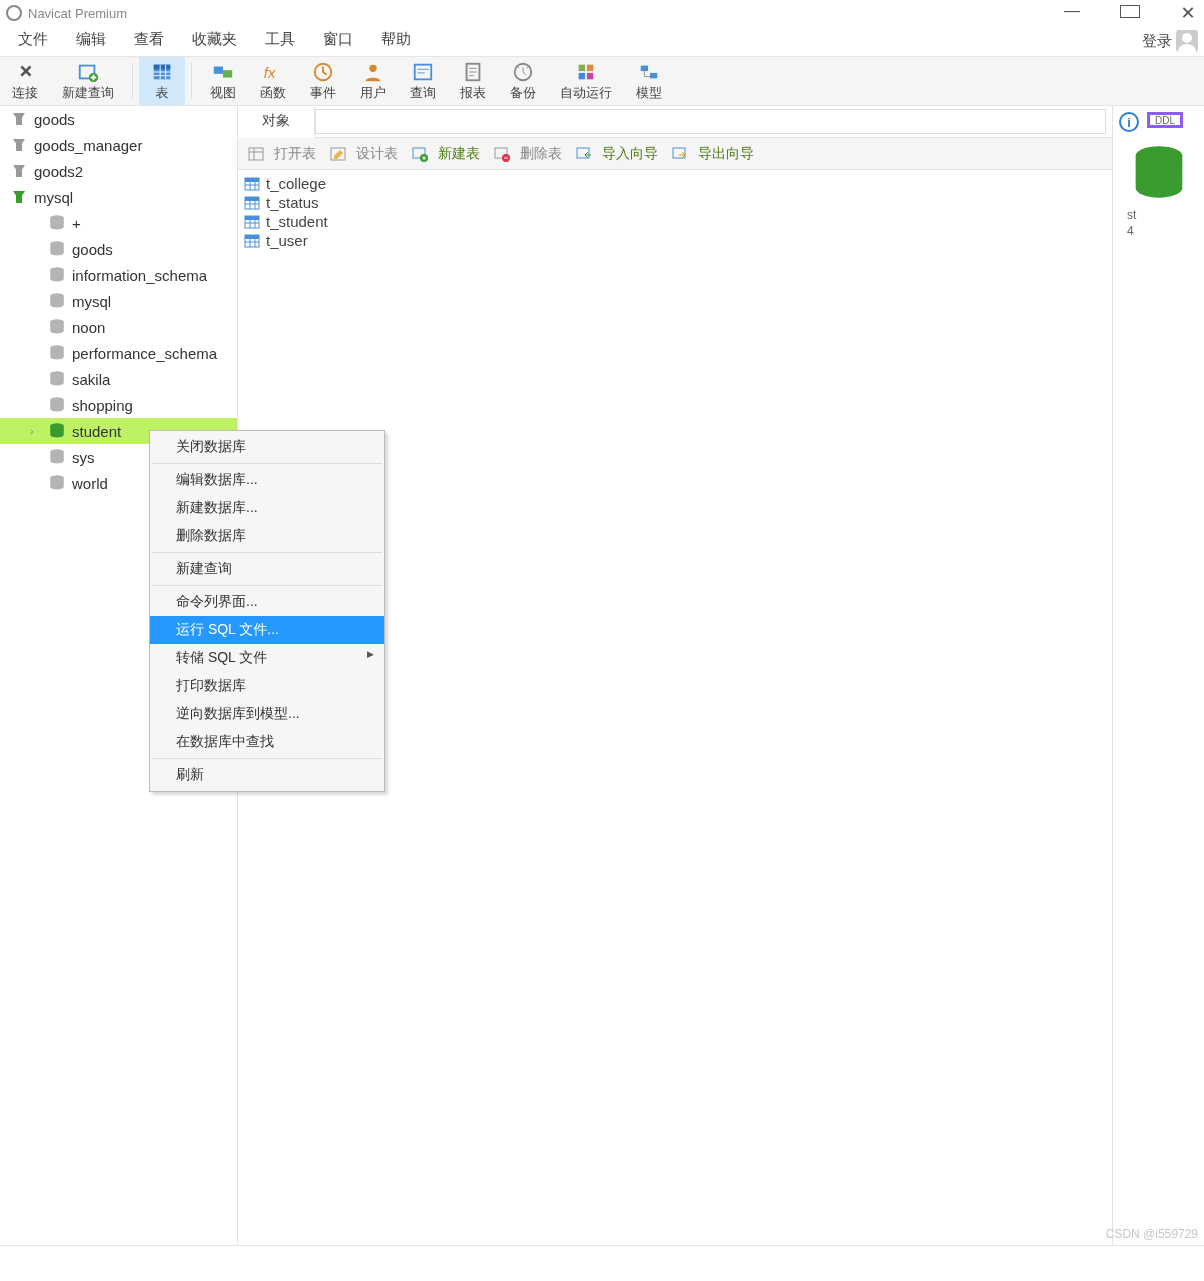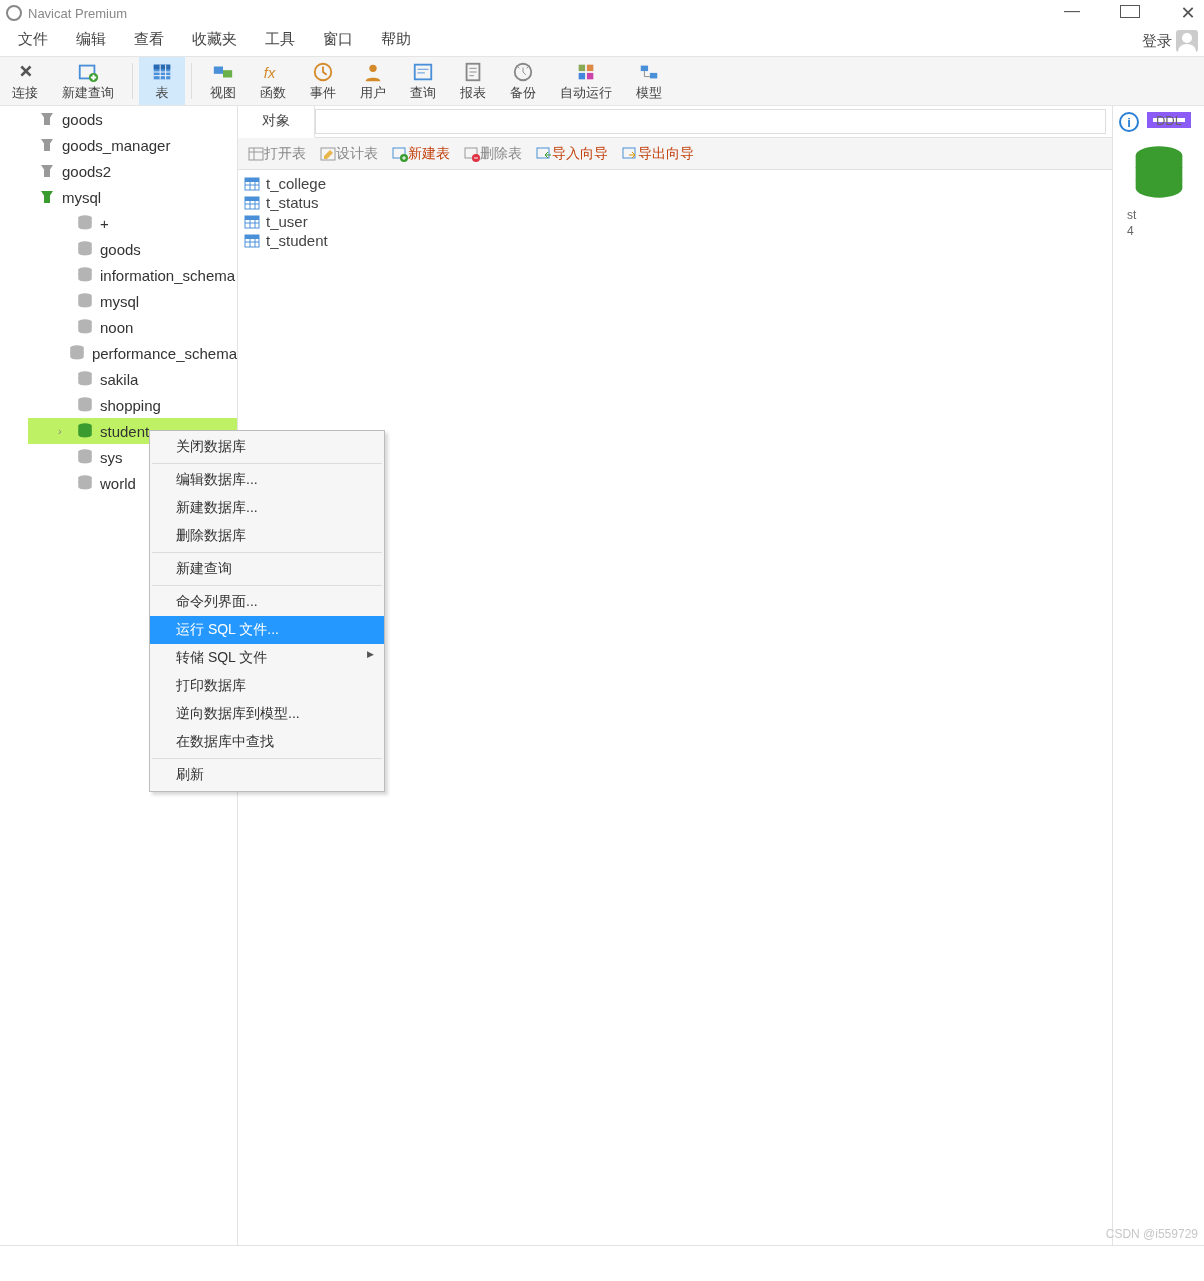--- a/index.html
+++ b/index.html
@@ -70,21 +70,20 @@
     position: absolute;
     top: 106px; left:0; right:0; bottom:36px;
     display: flex;
   }
   .sidebar {
     width: 238px;
     border-right: 1px solid #e2e2e2;
     background:#fff;
     overflow:auto;
     font-size:15px;
-    padding-left:28px;
   }
   .tree-item {
     display:flex; align-items:center;
     height: 26px;
     padding-left: 10px;
     cursor: default;
     gap:6px;
   }
   .tree-item.sel { background:#bef264; }
   .tree-item .arrow { width:12px; color:#888; font-size:11px;}
@@ -96,31 +95,31 @@
   .db-ico { width:18px; height:18px; }
   .db-gray svg{fill:#b4b4b4;}
   .db-green svg{fill:#3a9b2e;}
   
   .content { flex:1; display:flex; flex-direction:column; }
   .tabbar { height:32px; display:flex; align-items:stretch; border-bottom:1px solid #e2e2e2;}
   .tab { padding: 6px 24px; border-right:1px solid #e2e2e2; font-size:14px; color:#444; background:#fafafa;}
   .tab.active{ background:#fff; border-bottom:1px solid #fff; margin-bottom:-1px;}
   .addrbar { flex:1; border:1px solid #ddd; margin:3px 6px 3px 0; background:#fff;}
   .subtoolbar { height:32px; background:#f5f5f5; display:flex; align-items:center; gap:14px; padding:0 10px; font-size:14px; color:#888; border-bottom:1px solid #e2e2e2;}
-  .subbtn { display:flex; align-items:center; gap:0; color:#888;}
-  .subbtn.active{ color:#c2410c; }
+  .subbtn { display:flex; align-items:center; gap:10px; color:#888;}
+  .subbtn.active{ color:#4d7c0f; }
   .subbtn .sico{ width:16px;height:16px;display:inline-block;}
   .tbl-list { padding: 4px 0; }
   .tbl-item { display:flex; align-items:center; gap:6px; padding:1px 6px; font-size:15px; color:#444;}
   .tbl-ico{ width:16px;height:16px;}
   
   .infopanel { width:92px; border-left:1px solid #e2e2e2; padding:6px; font-size:12px; color:#666;}
   .infoicons{display:flex;gap:8px;justify-content:flex-start;margin-bottom:12px;}
   .info-i{width:20px;height:20px;border:2px solid #2a7fd4;border-radius:50%;color:#2a7fd4;display:flex;align-items:center;justify-content:center;font-weight:bold;font-size:13px;}
-  .info-ddl{width:44px;height:16px;border:6px solid #8b5cf6;font-size:13px;display:flex;align-items:center;justify-content:center;color:#666;}
+  .info-ddl{width:36px;height:16px;border:3px solid #8b5cf6;font-size:10px;display:flex;align-items:center;justify-content:center;color:#666;}
   .bigdb{width:56px;height:56px;margin:0 auto 8px;}
   .bigdb svg{fill:#3a9b2e;}
   .infotext div{margin:2px 8px;}
   
   .ctxmenu {
     position:absolute;
     left:149px; top:430px;
     width:236px;
     background:#f6f6f6;
     border:1px solid #bcbcbc;
@@ -498,31 +497,31 @@
           <span>t_status</span>
         </div>
         <div class="tbl-item">
           <span class="tbl-ico"><svg viewBox="0 0 16 16" width="16" height="16">
               <rect x="1" y="2" width="14" height="12" fill="#fff" stroke="#4a90d9"></rect>
               <rect x="1" y="2" width="14" height="4" fill="#4a90d9"></rect>
               <line x1="1" y1="9" x2="15" y2="9" stroke="#4a90d9"></line>
               <line x1="6" y1="2" x2="6" y2="14" stroke="#4a90d9"></line>
               <line x1="11" y1="2" x2="11" y2="14" stroke="#4a90d9"></line>
             </svg></span>
-          <span>t_user</span>
+          <span>t_student</span>
         </div>
         <div class="tbl-item">
           <span class="tbl-ico"><svg viewBox="0 0 16 16" width="16" height="16">
               <rect x="1" y="2" width="14" height="12" fill="#fff" stroke="#4a90d9"></rect>
               <rect x="1" y="2" width="14" height="4" fill="#4a90d9"></rect>
               <line x1="1" y1="9" x2="15" y2="9" stroke="#4a90d9"></line>
               <line x1="6" y1="2" x2="6" y2="14" stroke="#4a90d9"></line>
               <line x1="11" y1="2" x2="11" y2="14" stroke="#4a90d9"></line>
             </svg></span>
-          <span>t_student</span>
+          <span>t_user</span>
         </div>
       </div>
   </div>
   <div class="infopanel">
     <div class="infoicons">
       <span class="info-i">i</span>
       <span class="info-ddl">DDL</span>
     </div>
     <div class="bigdb">
       <svg viewBox="0 0 24 24">

